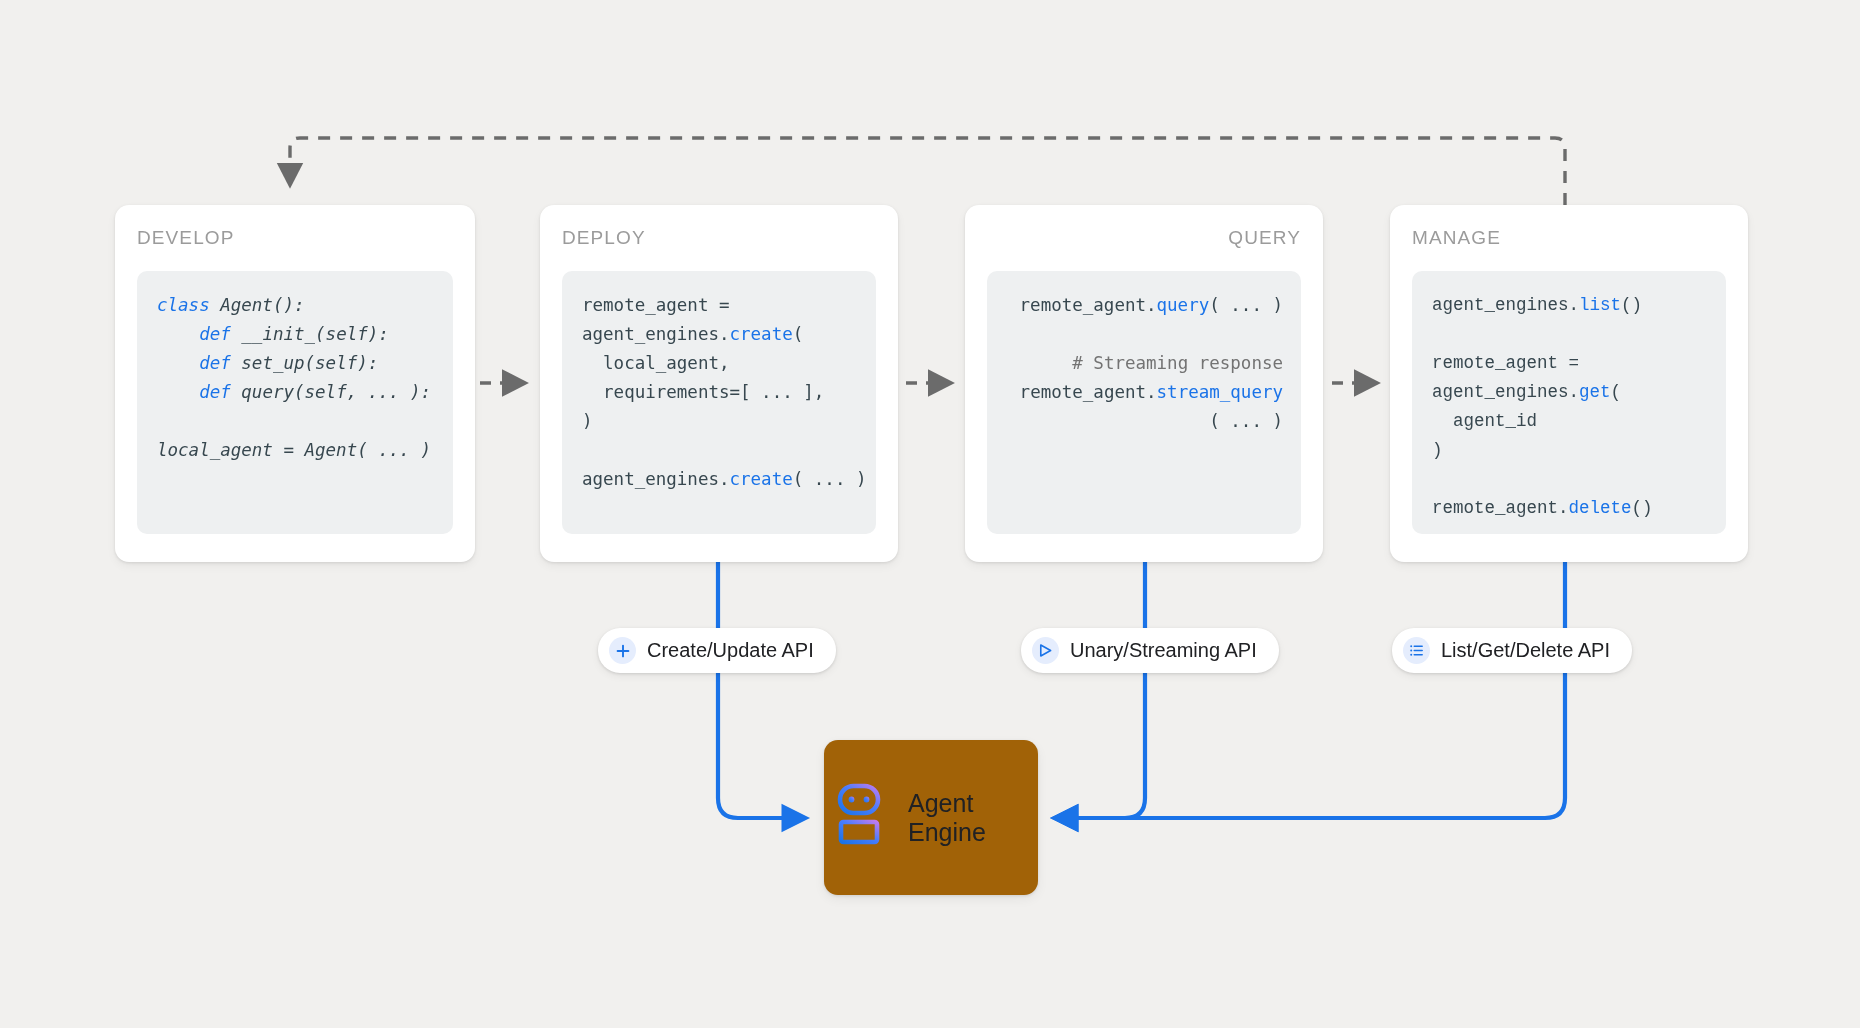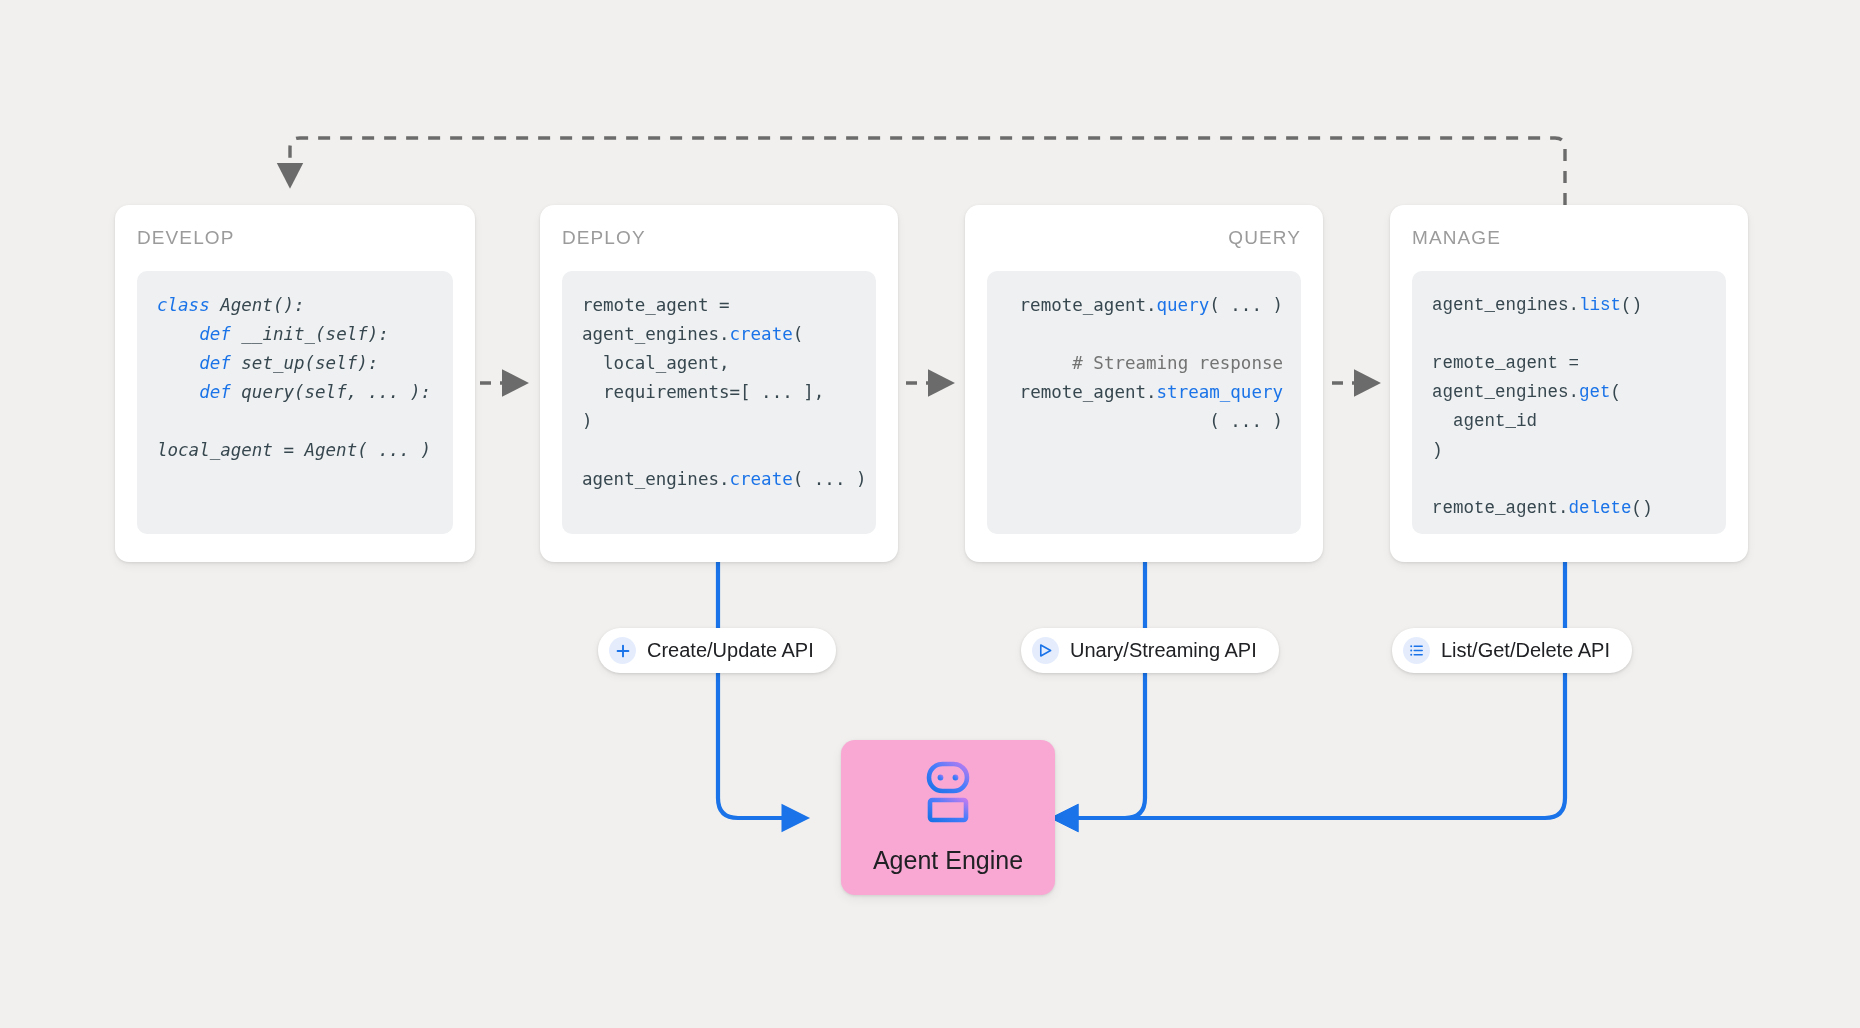--- a/index.html
+++ b/index.html
@@ -62,29 +62,27 @@
     width: 27px; height: 27px;
     border-radius: 50%;
     background: #e5edfd;
     display: flex; align-items: center; justify-content: center;
     flex: 0 0 auto;
   }
 
   
   .engine {
     position: absolute;
-    background: #f9a8d4;
+    background: #a16207;
     border-radius: 14px;
     box-shadow: 0 1px 3px rgba(0,0,0,0.10), 0 4px 12px rgba(0,0,0,0.06);
     display: flex;
-    flex-direction: column;
     align-items: center;
     justify-content: center;
     gap: 14px;
-    margin-left: 17px;
   }
   .engine-label { font-size: 25px; color: #202124; }
 </style>
 </head>
 <body>
 
 <div id="stage">
 
   <svg class="layer">
     <defs>

